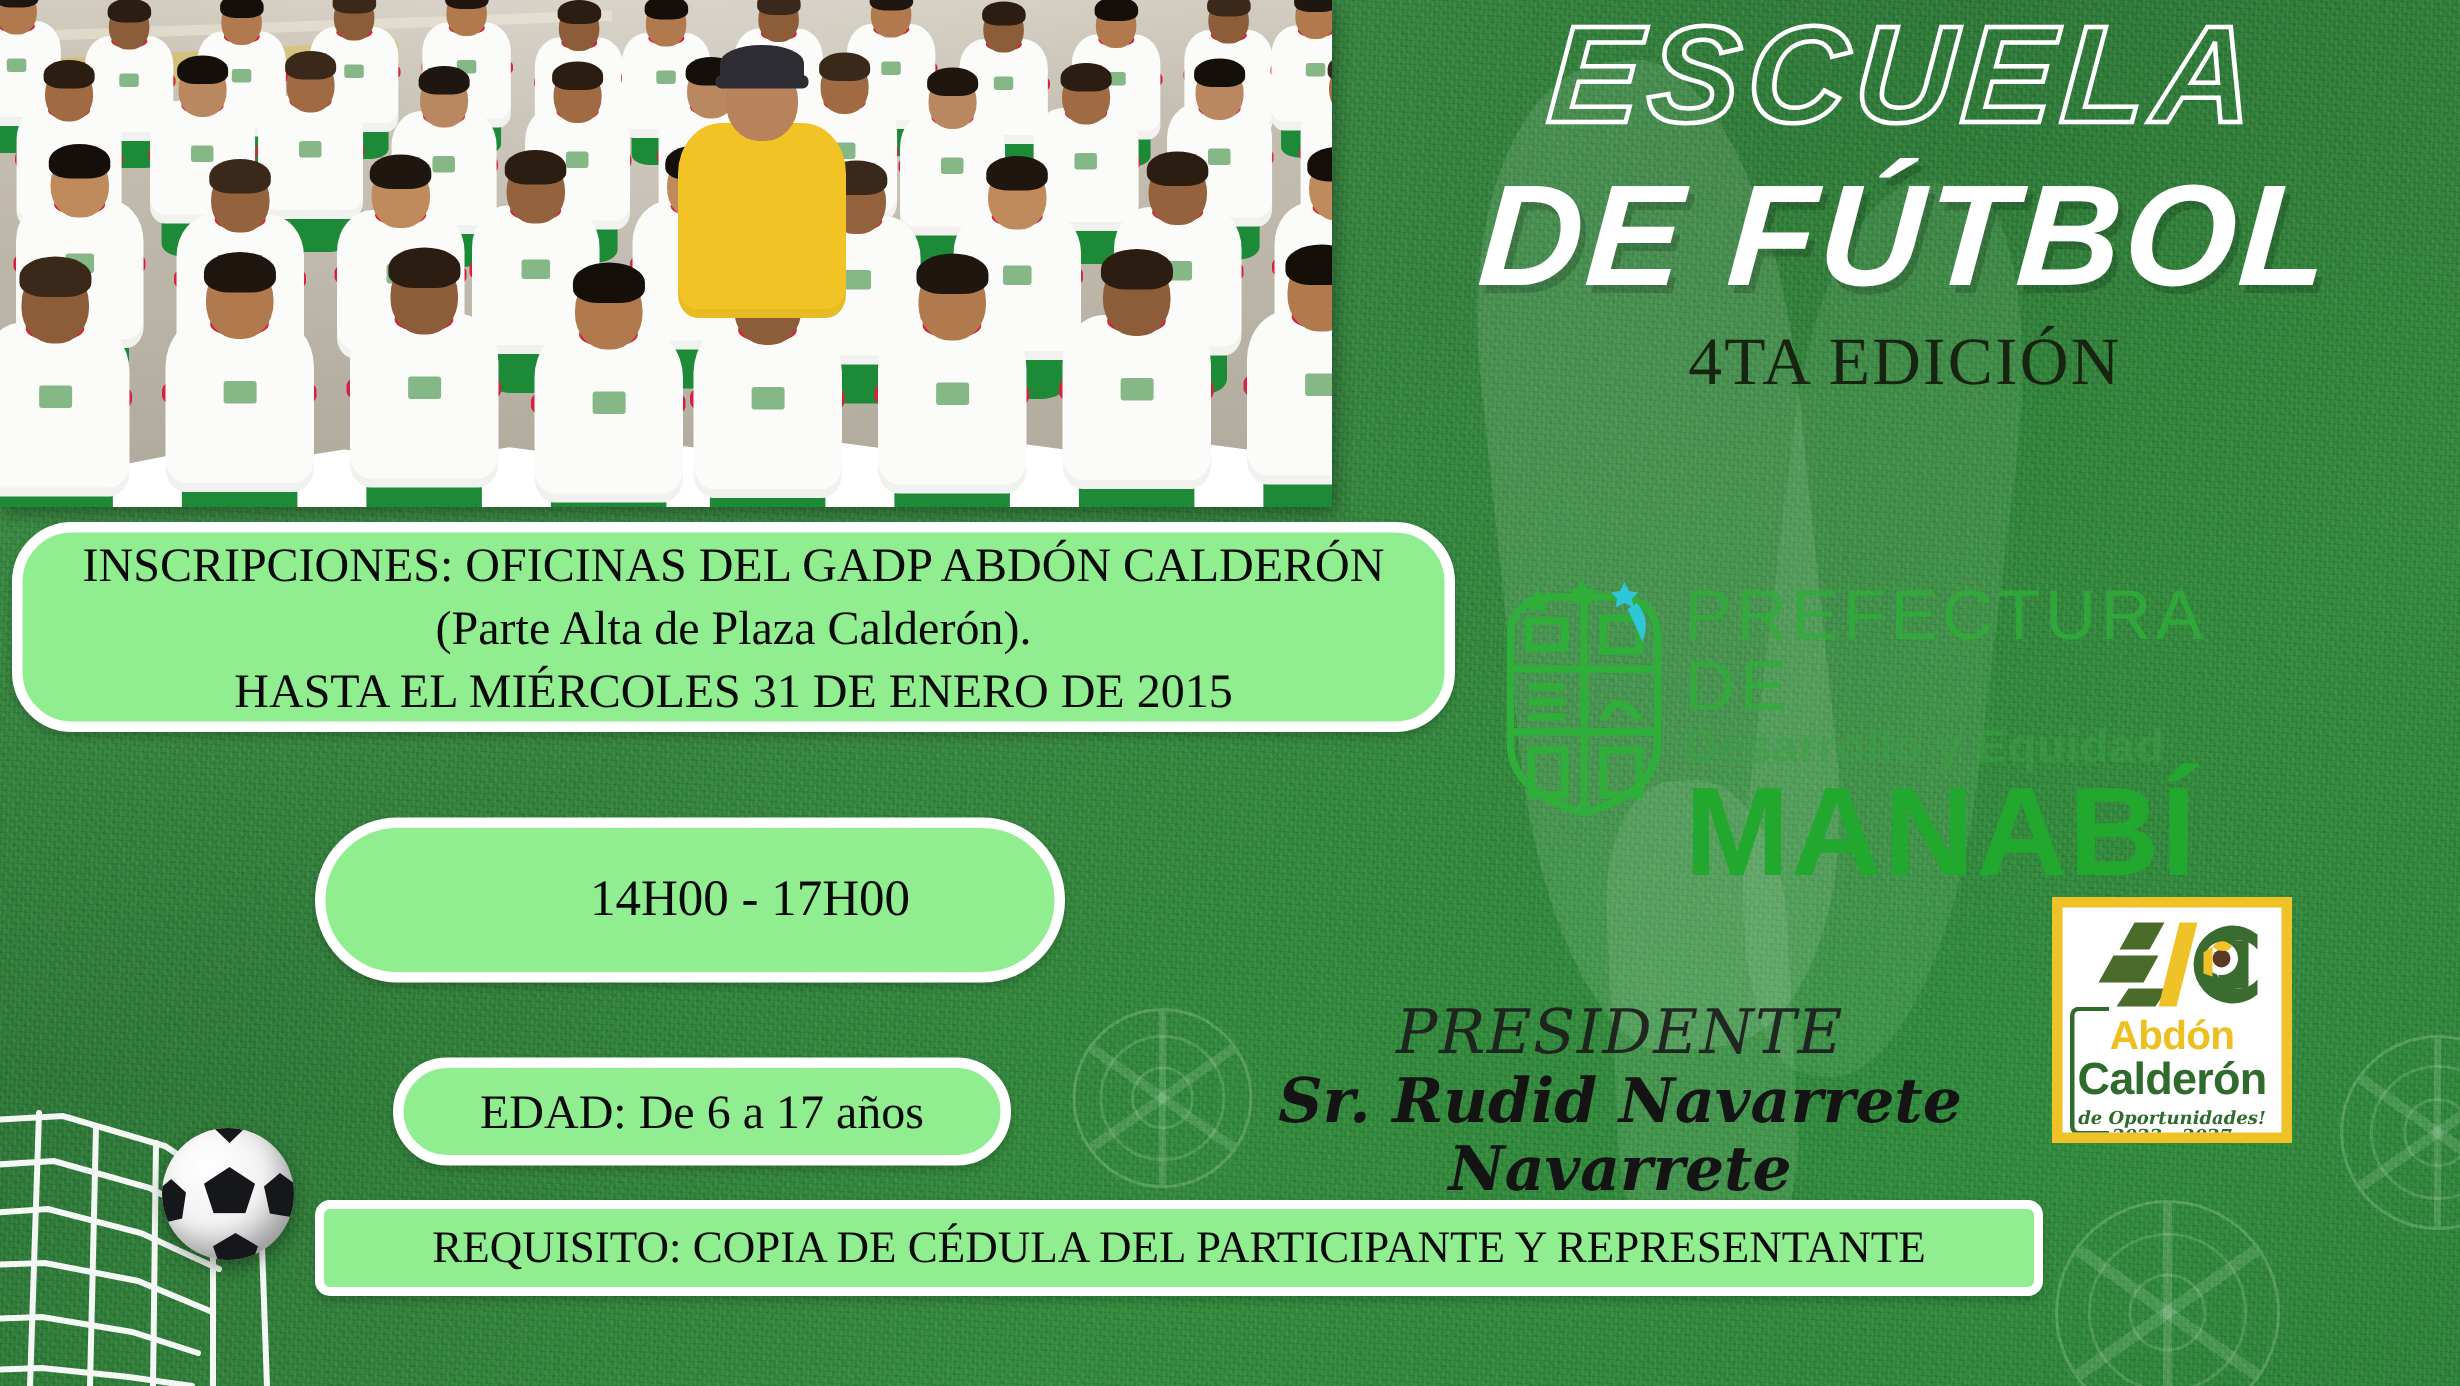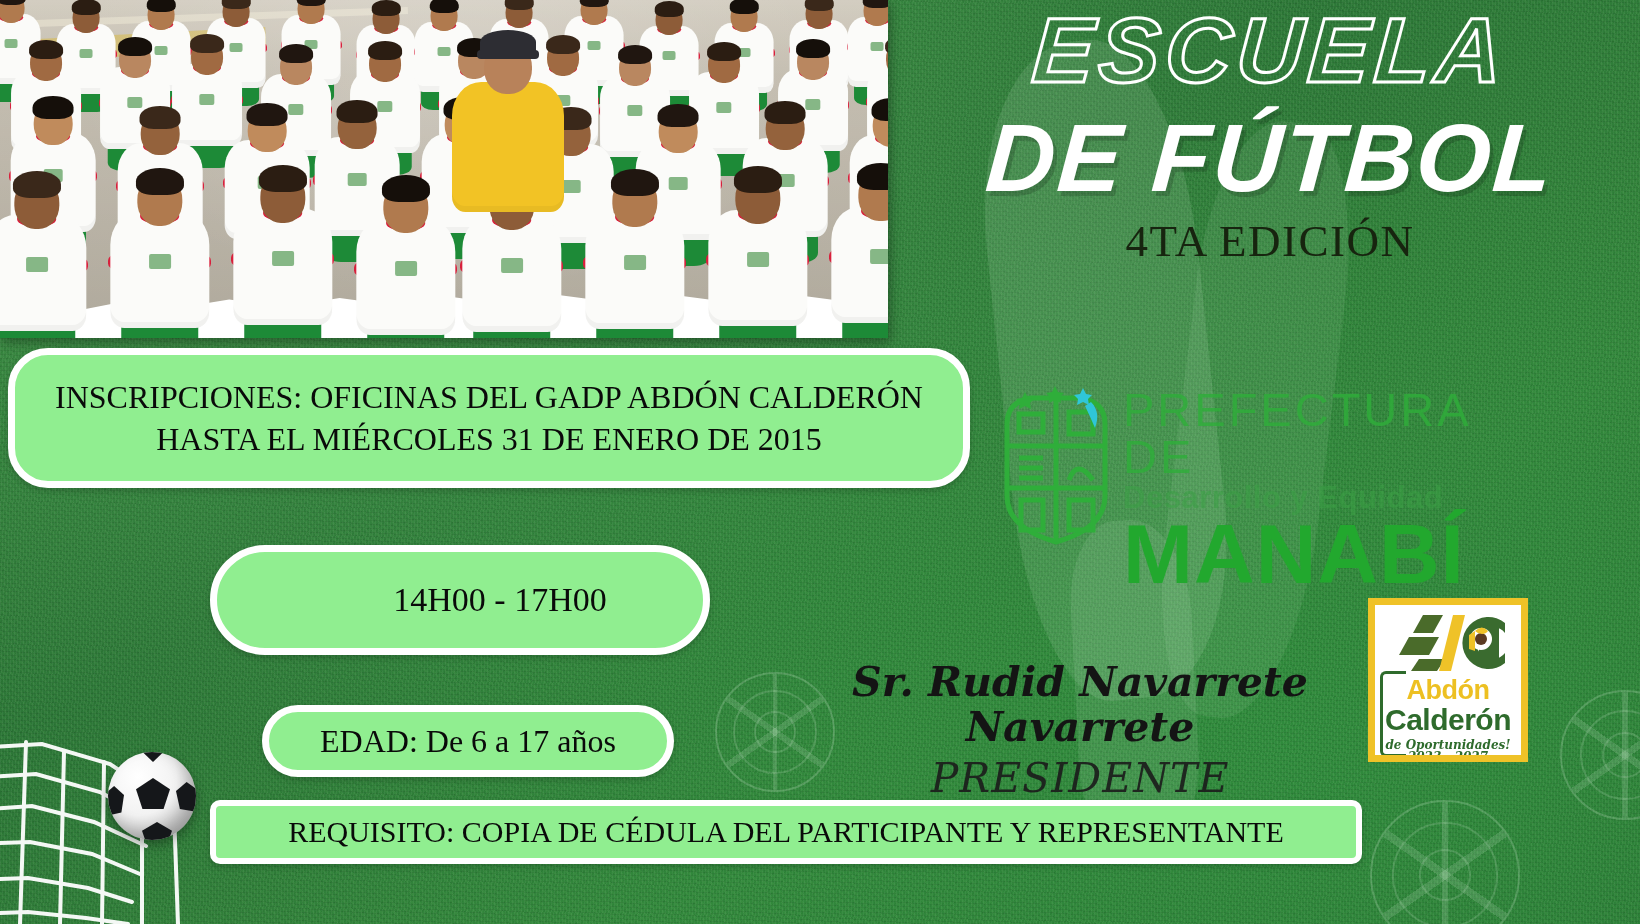--- a/index.html
+++ b/index.html
@@ -774,20 +774,21 @@
   </div>
 
   <div id="headline">
     <div id="title-escuela">ESCUELA</div>
     <div id="title-futbol">DE FÚTBOL</div>
     <div id="subtitle-2">4TA EDICIÓN</div>
   </div>
 
   <div class="pill" id="pill-inscripciones">
     <div class="line-1">INSCRIPCIONES: OFICINAS DEL GADP ABDÓN CALDERÓN</div>
+    <div class="line-2">(Parte Alta de Plaza Calderón).</div>
     <div class="line-3">HASTA EL MIÉRCOLES 31 DE ENERO DE 2015</div>
   </div>
 
   <div class="pill" id="pill-horario">
     <div class="line-2">14H00 - 17H00</div>
   </div>
 
   <div class="pill" id="pill-edad">
     <div>EDAD: De 6 a 17 años</div>
   </div>
@@ -846,22 +847,22 @@
       </g>
     </svg>
     <div id="pref-text">
       <div id="pref-line1">PREFECTURA DE</div>
       <div id="pref-line3">Desarrollo y Equidad</div>
       <div id="pref-line2">MANABÍ</div>
     </div>
   </div>
 
   <div id="signature">
+    <div id="sig-role">PRESIDENTE</div>
     <div id="sig-name">Sr. Rudid Navarrete Navarrete</div>
-    <div id="sig-role">PRESIDENTE</div>
   </div>
 
   <div id="abdon-logo">
     <svg id="abdon-monogram" viewBox="0 0 132 62">
       <g fill="#4a6b2a">
         <path d="M34,4 L54,4 L44,22 L24,22 Z"></path>
         <path d="M20,26 L50,26 L40,44 L10,44 Z"></path>
         <path d="M30,48 L56,48 L48,60 L22,60 Z"></path>
       </g>
       <path d="M50,60 L64,4 L76,4 L62,60 Z" fill="#efc228"></path>

